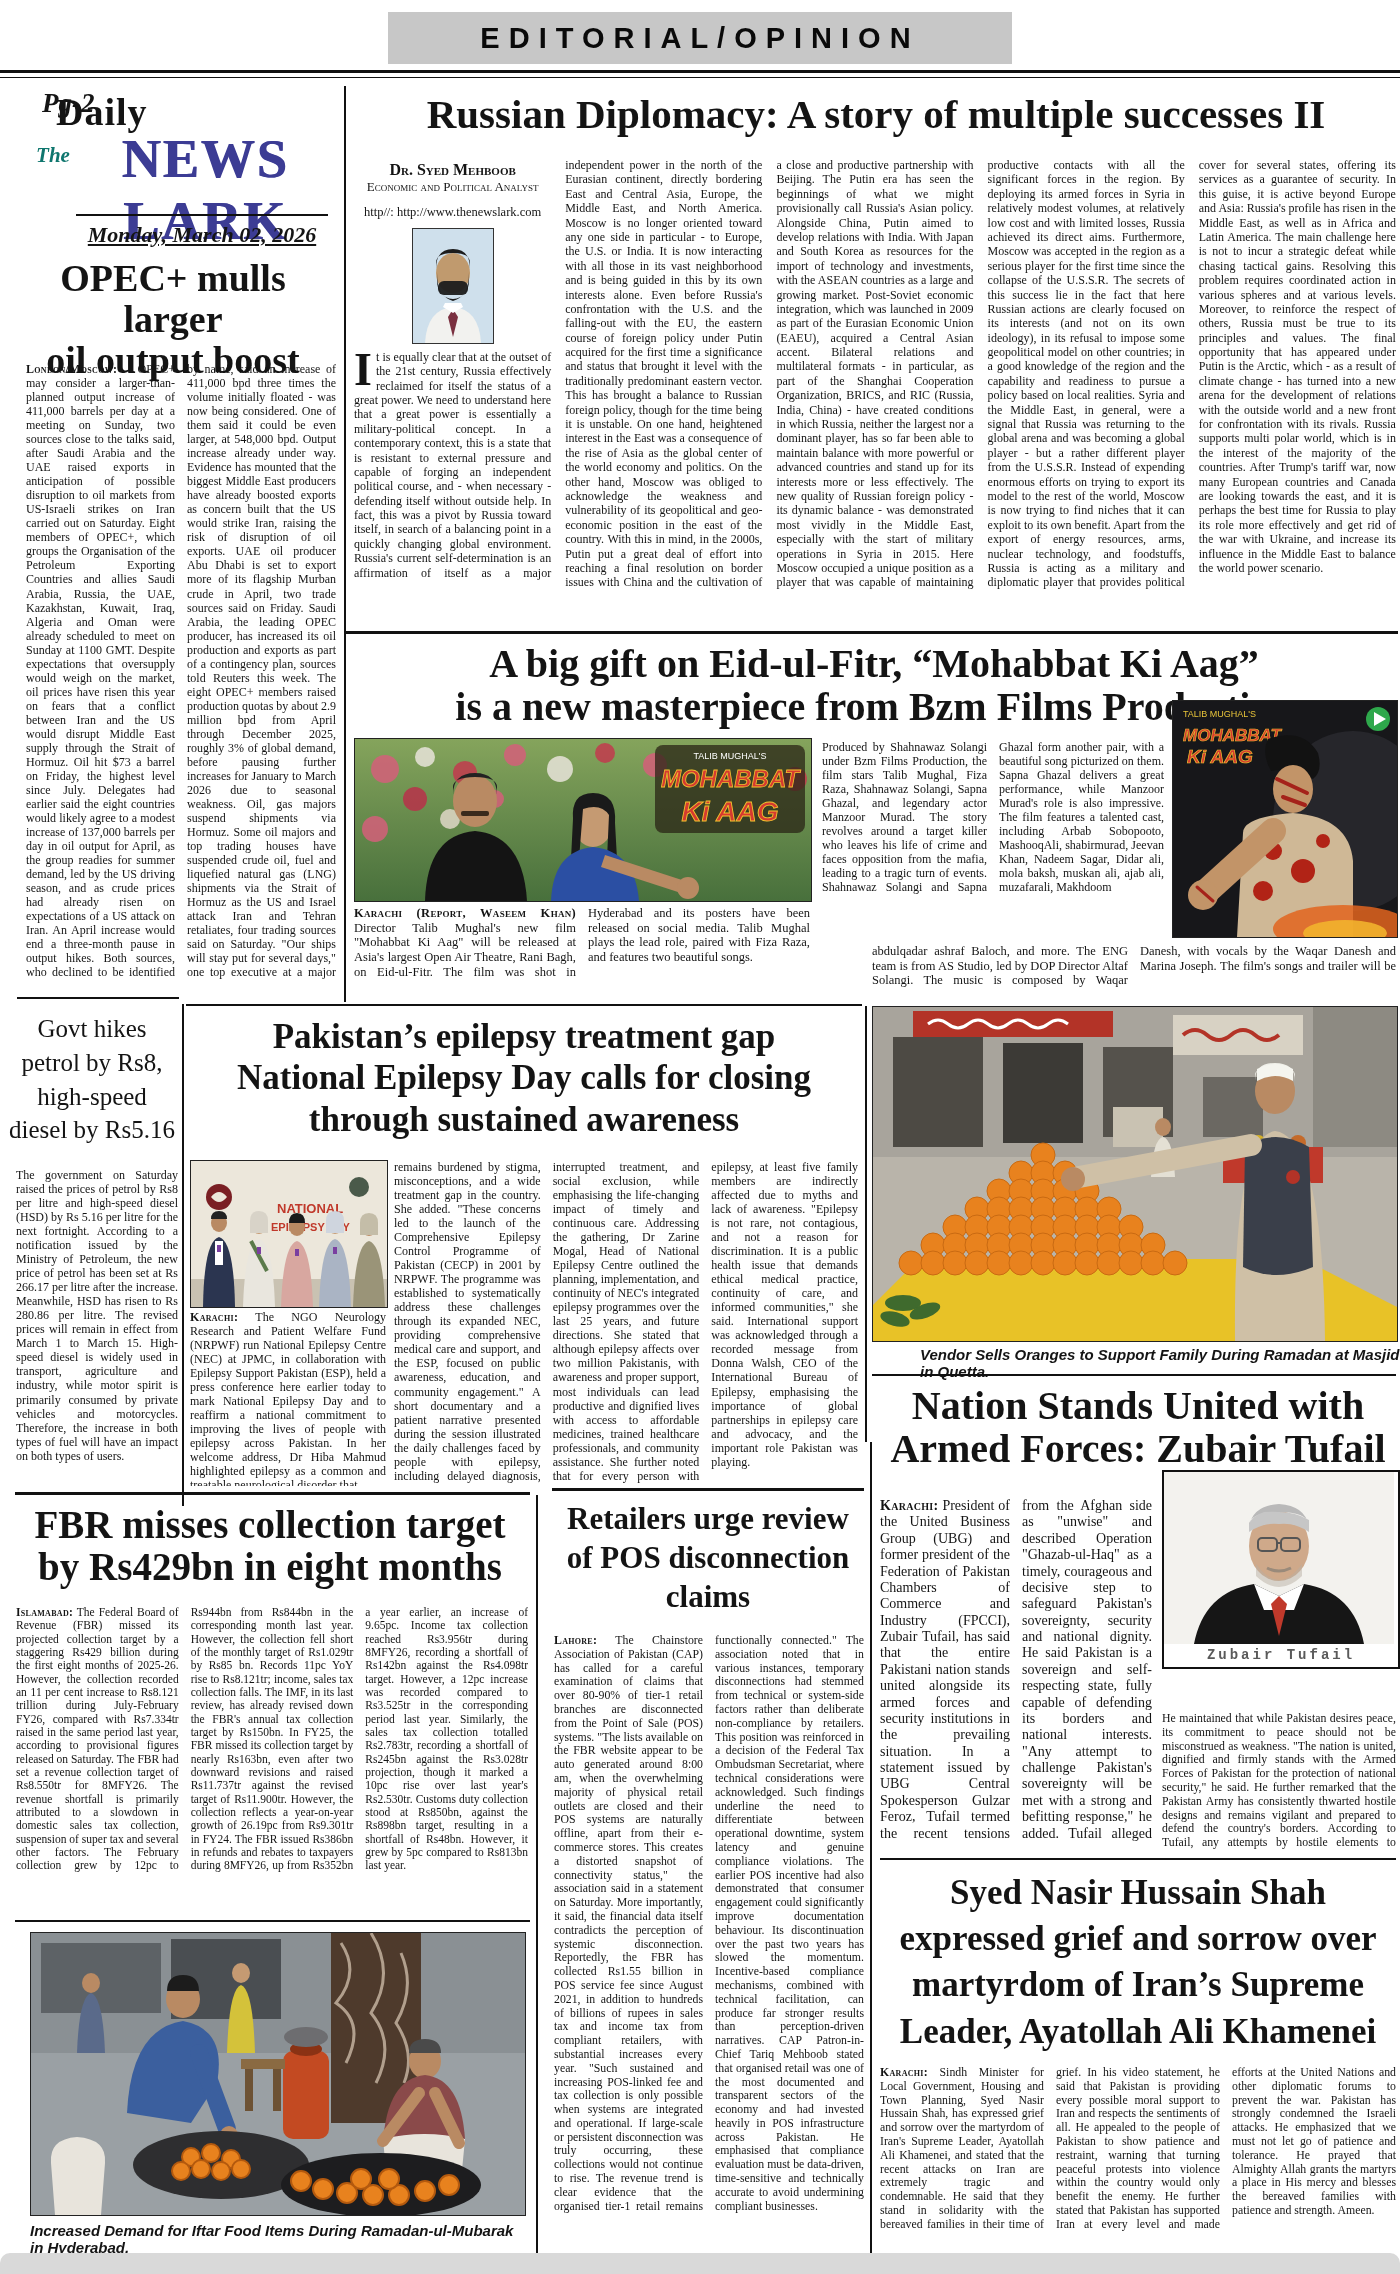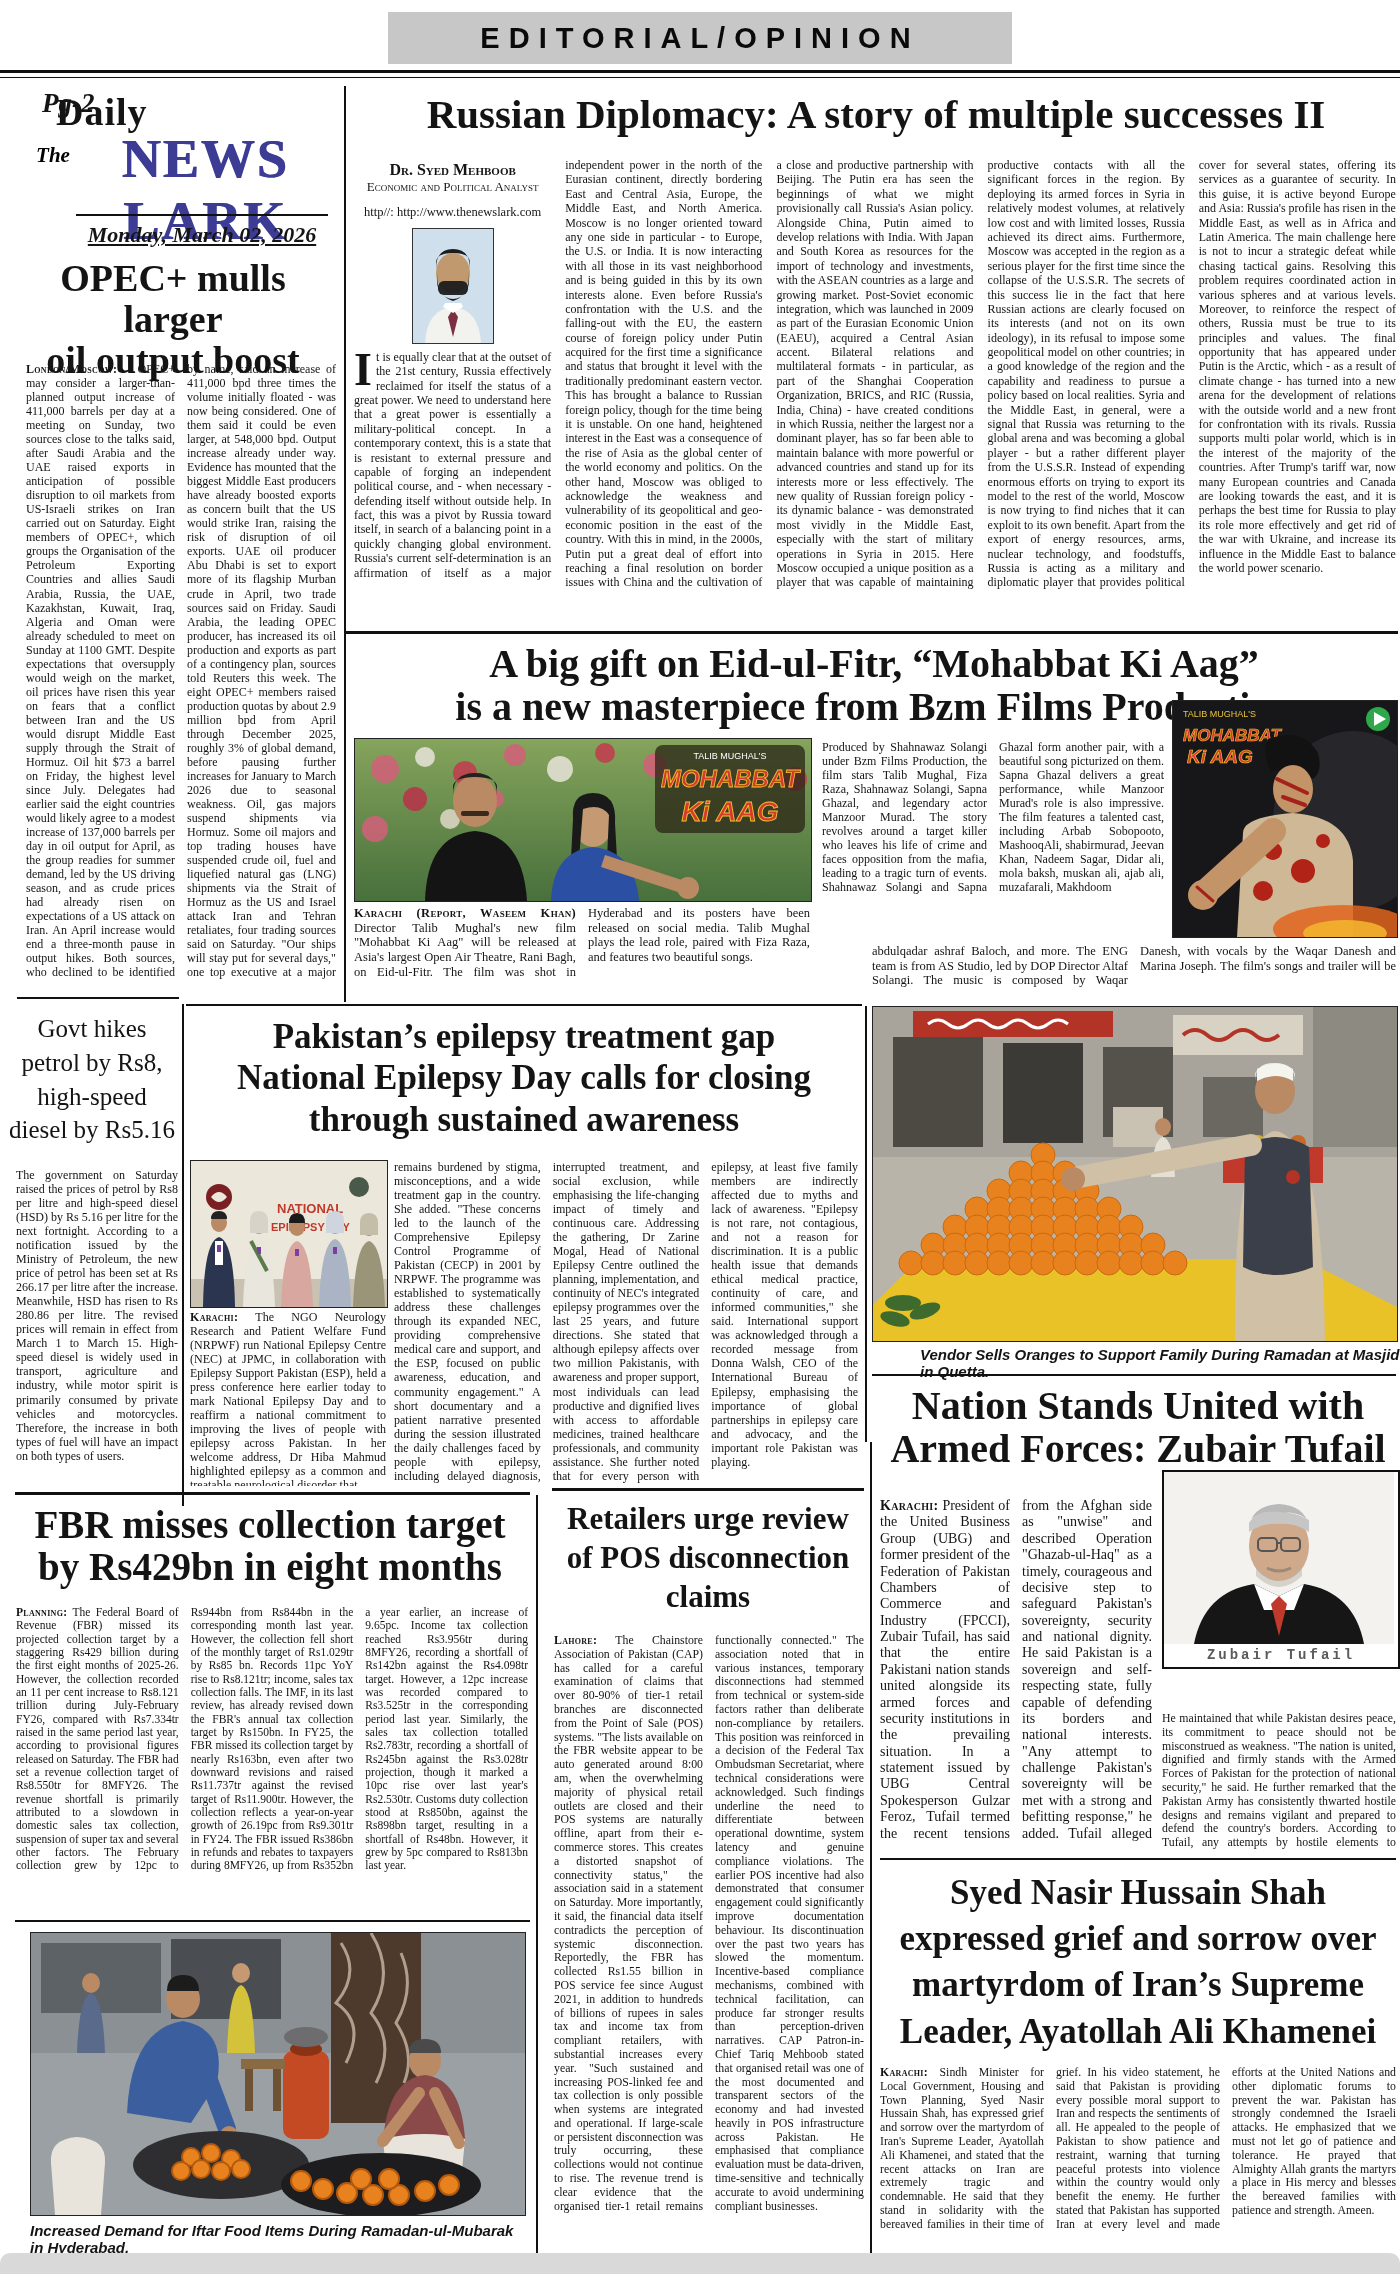--- a/index.html
+++ b/index.html
@@ -10,21 +10,21 @@
   .vrule{position:absolute;background:#111;}
   
   #pgno{left:42px;top:88px;font-size:27px;font-weight:bold;font-style:italic;}
   #secbar{left:388px;top:12px;width:624px;height:52px;background:#c7c7c7;
           display:flex;align-items:center;justify-content:center;}
   #secbar span{font-family:"Liberation Sans",sans-serif;font-weight:bold;font-size:29px;
           letter-spacing:9px;color:#0a0a0a;}
   
   #mast-daily{left:56px;top:90px;font-size:38px;font-weight:bold;letter-spacing:1px;}
   #mast-the{left:40px;top:146px;width:26px;display:flex;flex-direction:column;align-items:center;
-            color:#000000;font-weight:bold;font-style:italic;font-size:21px;line-height:.95;}
+            color:#0f766e;font-weight:bold;font-style:italic;font-size:21px;line-height:.95;}
   #mast-title{left:70px;top:128px;width:270px;text-align:center;font-size:54px;font-weight:bold;
               color:#3c3c94;letter-spacing:2px;text-shadow:1px 0 #3c3c94;}
   #mast-line{left:76px;top:214px;width:252px;height:2px;background:#111;}
   #mast-date{left:56px;top:222px;width:292px;text-align:center;font-size:22px;font-weight:bold;
              font-style:italic;text-decoration:underline;}
   
   .headline{font-weight:bold;text-align:center;line-height:1.08;}
   .body{font-size:12px;line-height:1.17;text-align:justify;overflow:hidden;}
   .body p{margin:0;}
   .dateline{font-variant:small-caps;font-weight:bold;letter-spacing:.3px;}
@@ -381,21 +381,21 @@
   <div class="abs body" style="left:1162px;top:1712px;width:234px;height:138px;font-size:11.8px;">
     <p><span>He maintained that while Pakistan desires peace, its commitment to peace should not be misconstrued as weakness. "The nation is united, dignified and firmly stands with the Armed Forces of Pakistan for the protection of national security," he said. He further remarked that the Pakistan Army has consistently thwarted hostile designs and remains vigilant and prepared to defend the country's borders. According to Tufail, any attempts by hostile elements to undermine Pakistan's peace and stability will fail in the face of national unity and the professional capabilities of the armed forces.</span></p>
   </div>
 
   <div class="hrule" style="left:15px;top:1492px;width:515px;height:3px;"></div>
   <div class="abs headline" style="left:10px;top:1504px;width:520px;font-size:39px;">
     <div>FBR misses collection target</div>
     <div>by Rs429bn in eight months</div>
   </div>
   <div class="abs body cols3" style="left:16px;top:1606px;width:512px;height:308px;font-size:11.5px;line-height:1.16;">
-    <p><span class="dateline">Planning:</span>
+    <p><span class="dateline">Islamabad:</span>
        <span>The Federal Board of Revenue (FBR) missed its projected collection target by a staggering Rs429 billion during the first eight months of 2025-26. However, the collection recorded an 11 per cent increase to Rs8.121 trillion during July-February FY26, compared with Rs7.334tr raised in the same period last year, according to provisional figures released on Saturday. The FBR had set a revenue collection target of Rs8.550tr for 8MFY26. The revenue shortfall is primarily attributed to a slowdown in domestic sales tax collection, suspension of super tax and several other factors. The February collection grew by 12pc to Rs944bn from Rs844bn in the corresponding month last year. However, the collection fell short of the monthly target of Rs1.029tr by Rs85 bn. Records 11pc YoY rise to Rs8.121tr; income, sales tax collection falls. The IMF, in its last review, has already revised down the FBR's annual tax collection target by Rs150bn. In FY25, the FBR missed its collection target by nearly Rs163bn, even after two downward revisions and raised Rs11.737tr against the revised target of Rs11.900tr. However, the collection reflects a year-on-year growth of 26.19pc from Rs9.301tr in FY24. The FBR issued Rs386bn in refunds and rebates to taxpayers during 8MFY26, up from Rs352bn a year earlier, an increase of 9.65pc. Income tax collection reached Rs3.956tr during 8MFY26, recording a shortfall of Rs142bn against the Rs4.098tr target. However, a 12pc increase was recorded compared to Rs3.525tr in the corresponding period last year. Similarly, the sales tax collection totalled Rs2.783tr, recording a shortfall of Rs245bn against the Rs3.028tr projection, though it marked a 10pc rise over last year's Rs2.530tr. Customs duty collection stood at Rs850bn, against the Rs898bn target, resulting in a shortfall of Rs48bn. However, it grew by 5pc compared to Rs813bn last year.</span></p>
   </div>
   <div class="hrule" style="left:15px;top:1920px;width:515px;height:2px;"></div>
 
   <div class="abs photo" style="left:30px;top:1932px;width:494px;height:282px;">
     <svg class="svgph" width="494" height="282" viewBox="0 0 494 282">
       <rect width="494" height="282" fill="#9aa0a4"></rect>
       <rect x="0" y="0" width="494" height="120" fill="#8a9094"></rect>
       <rect x="10" y="10" width="120" height="70" fill="#5d6266"></rect>
       <rect x="140" y="6" width="110" height="80" fill="#4a4e52"></rect>

